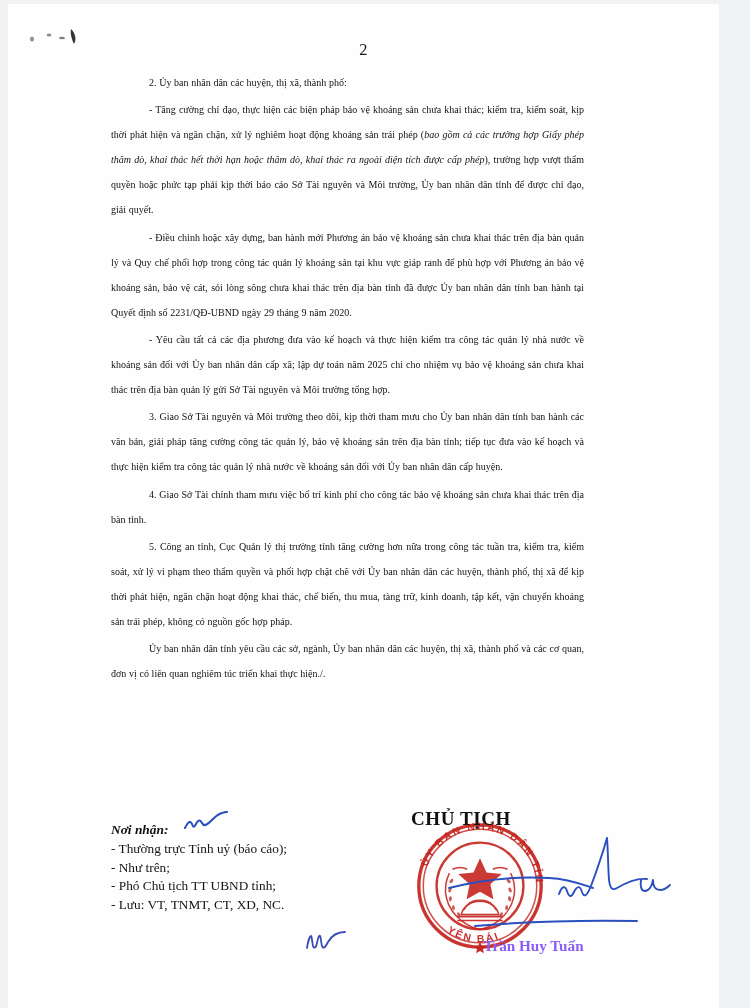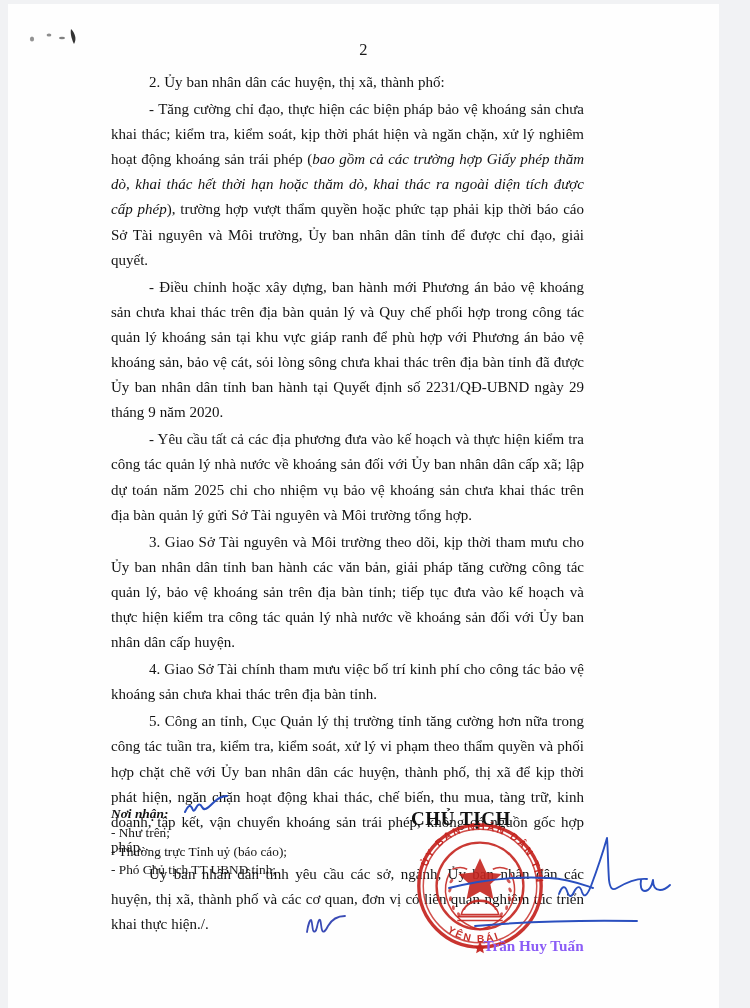--- a/index.html
+++ b/index.html
@@ -60,21 +60,21 @@
   
   .body-column {
     position: absolute;
     left: 103px;
     top: 66px;
     width: 473px;
   }
 
   p.para {
     margin: 0 0 2px 0;
-    font-size: 15px;
+    font-size: 10px;
     line-height: 25.1px;
     text-align: justify;
     text-justify: inter-word;
     text-indent: 38px;
     color: #121212;
     word-spacing: .2px;
   }
   p.para i, p.para em {
     font-style: italic;
   }
@@ -85,21 +85,21 @@
     left: 103px;
     top: 800px;
     width: 545px;
     height: 180px;
   }
 
   
   .recipients {
     position: absolute;
     left: 0;
-    top: 0;
+    top: 16px;
     width: 290px;
   }
   .recipients-title {
     font-size: 13.4px;
     font-style: italic;
     font-weight: bold;
     color: #111;
     margin-bottom: 2px;
     display: inline-block;
   }
@@ -228,23 +228,24 @@
 
       <div class="recipients">
         <span class="recipients-title">Nơi nhận:</span>
 
         
         <svg class="ink-tick" viewBox="0 0 46 22">
           <path d="M2 17 C5 11, 7 9, 9 13 C10 16, 11 17, 13 13 C15 9, 17 8, 19 12 C21 16, 24 14, 30 8 C34 4, 40 1, 44 1" fill="none" stroke="#2a4fbf" stroke-width="2.1" stroke-linecap="round"></path>
         </svg>
 
         <ul>
+          <li>- Thường trực Tỉnh uỷ (báo cáo);</li>
           <li>- Như trên;</li>
-          <li>- Thường trực Tỉnh uỷ (báo cáo);</li>
           <li>- Phó Chủ tịch TT UBND tỉnh;</li>
+          <li>- Lưu: VT, TNMT, CT, XD, NC.</li>
         </ul>
 
         
         <svg class="ink-initials" viewBox="0 0 44 22">
           <path d="M3 18 C4 11, 6 6, 7 6 C8 6, 8 12, 9 16 C10 19, 12 18, 13 13 C14 8, 15 5, 16 6 C17 7, 17 13, 18 16 C19 19, 21 18, 24 12 C28 5, 34 2, 41 2" fill="none" stroke="#3a4bb5" stroke-width="1.8" stroke-linecap="round" stroke-linejoin="round"></path>
         </svg>
       </div>
 
       <div class="signer-block">
 

